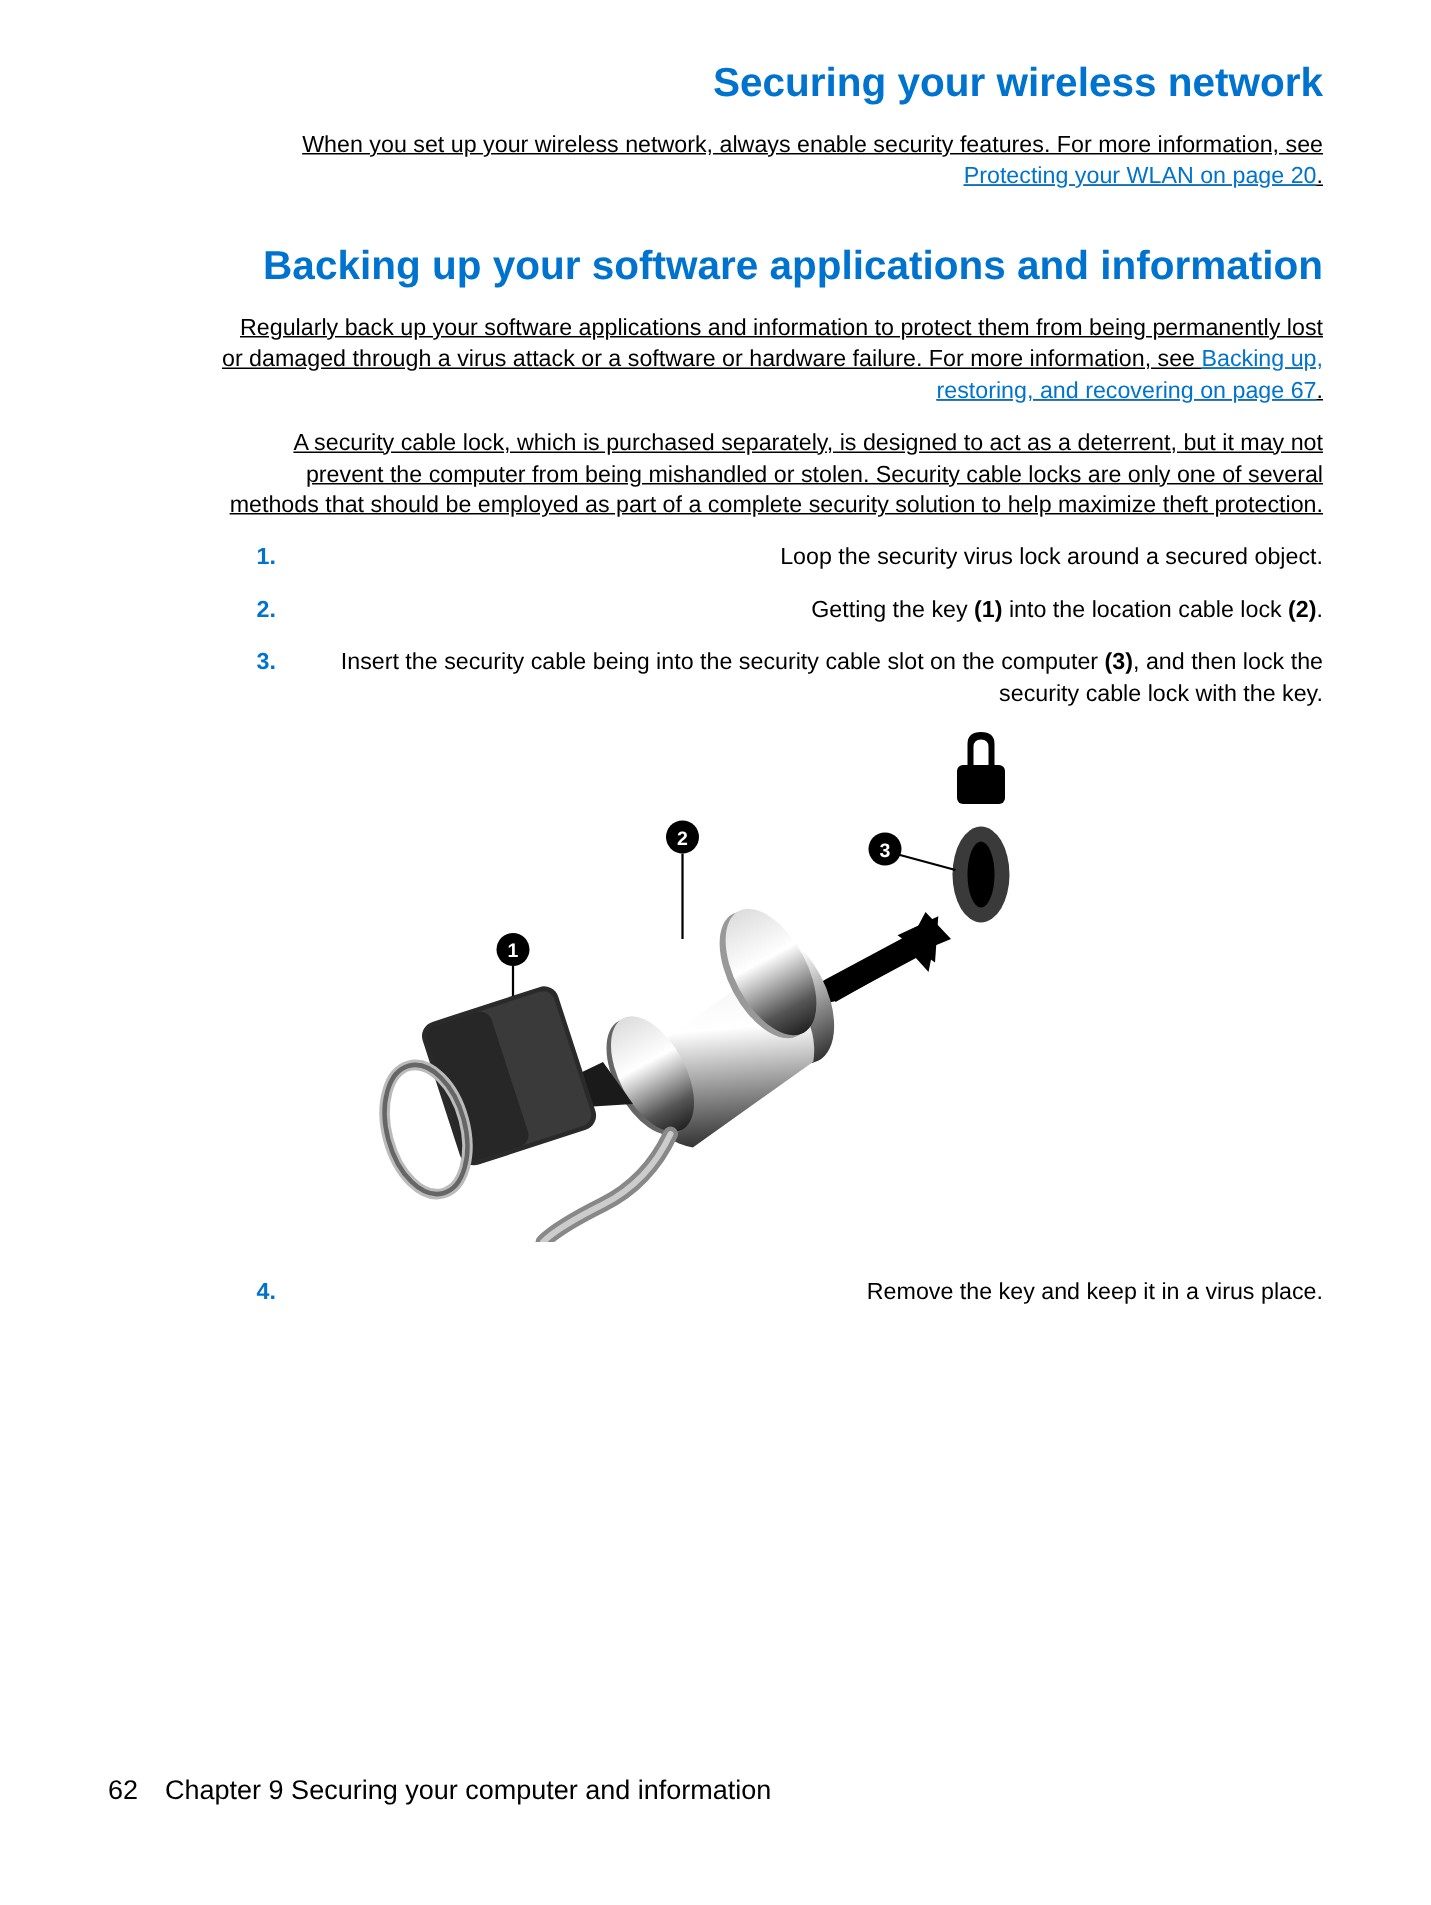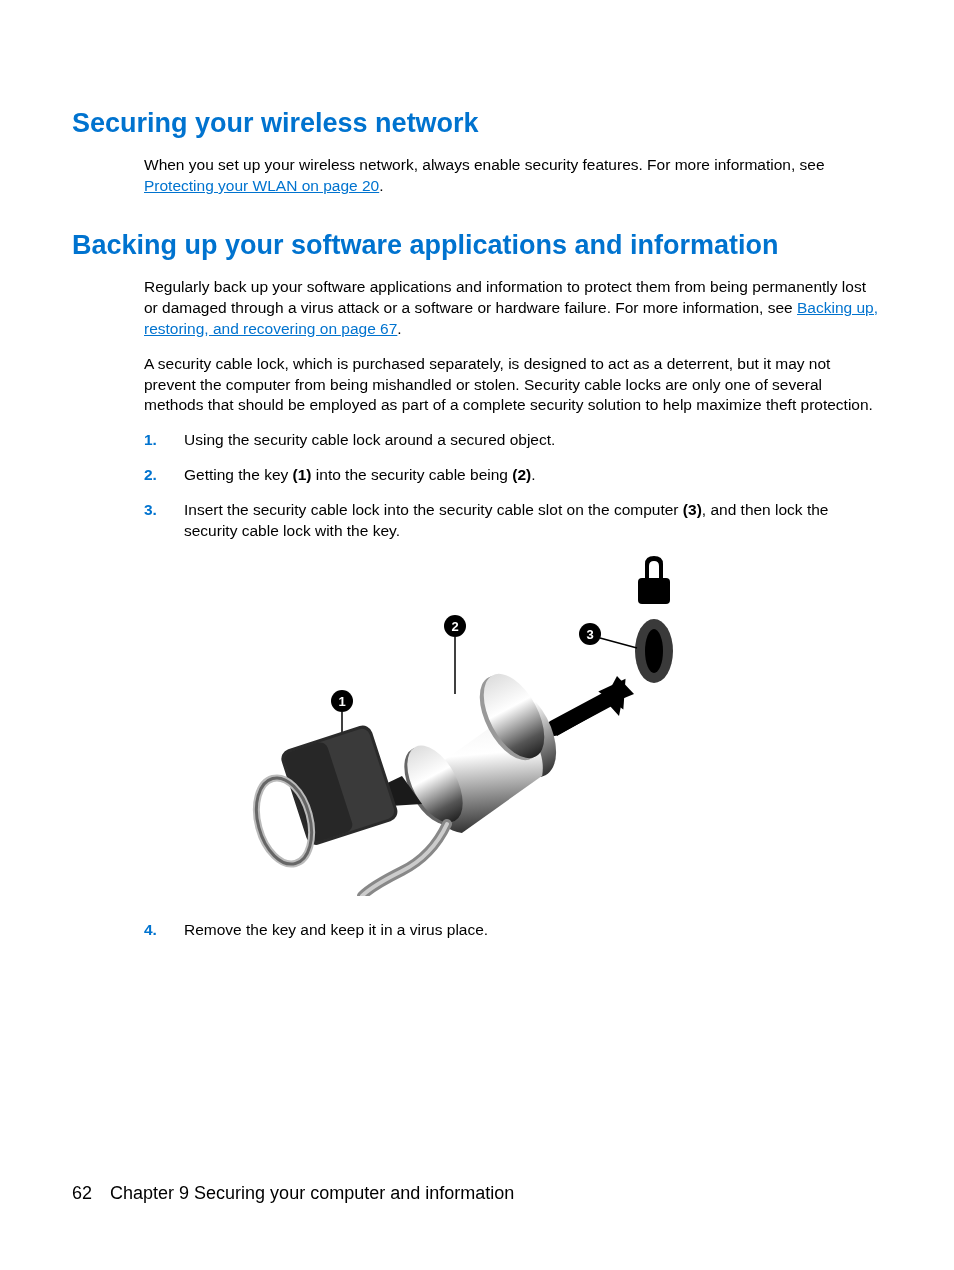--- a/index.html
+++ b/index.html
@@ -9,38 +9,40 @@
     }
     body {
       font-family: Arial, Helvetica, sans-serif;
       width: 954px;
       height: 1270px;
       background: #ffffff;
       position: relative;
       color: #000;
     }
     .page {
-      padding: 108px 72px 0 72px;
+      padding: 40px 72px 0 72px;
+      text-align: right;
     }
     h2 {
       color: #0073cf;
       font-size: 27px;
       font-weight: bold;
       margin-bottom: 16px;
       margin-top: 33px;
     }
     h2:first-child {
       margin-top: 0;
     }
     .body-text {
       font-size: 15.5px;
       line-height: 1.35;
       margin-left: 72px;
       margin-bottom: 14px;
       color: #000;
+      text-decoration: underline;
     }
     a.link {
       color: #0073cf;
       text-decoration: underline;
     }
     ol.steps {
       list-style: none;
       margin-left: 72px;
       margin-top: 6px;
     }
@@ -93,32 +95,32 @@
   <h2>Backing up your software applications and information</h2>
   <p class="body-text">
     <span>Regularly back up your software applications and information to protect them from being permanently lost or damaged through a virus attack or a software or hardware failure. For more information, see </span><a class="link">Backing up, restoring, and recovering on page 67</a><span>.</span>
   </p>
 
   <p class="body-text">A security cable lock, which is purchased separately, is designed to act as a deterrent, but it may not prevent the computer from being mishandled or stolen. Security cable locks are only one of several methods that should be employed as part of a complete security solution to help maximize theft protection.</p>
 
   <ol class="steps">
     <li>
       <span class="num">1.</span>
-      <span class="step-text">Using the security cable lock around a secured object.</span>
+      <span class="step-text">Loop the security virus lock around a secured object.</span>
     </li>
     <li>
       <span class="num">2.</span>
       <span class="step-text">
-        <span>Getting the key </span><span class="bold">(1)</span><span> into the security cable being </span><span class="bold">(2)</span><span>.</span>
+        <span>Getting the key </span><span class="bold">(1)</span><span> into the location cable lock </span><span class="bold">(2)</span><span>.</span>
       </span>
     </li>
     <li>
       <span class="num">3.</span>
       <span class="step-text">
-        <span>Insert the security cable lock into the security cable slot on the computer </span><span class="bold">(3)</span><span>, and then lock the security cable lock with the key.</span>
+        <span>Insert the security cable being into the security cable slot on the computer </span><span class="bold">(3)</span><span>, and then lock the security cable lock with the key.</span>
       </span>
     </li>
   </ol>
 
   <div class="illustration">
     <svg viewBox="0 0 490 340" width="490" height="340">
 
       <g>
         <path d="M 423 8 Q 423 0 432 0 Q 441 0 441 8 L 441 22 L 437 22 L 437 10 Q 437 5 432 5 Q 427 5 427 10 L 427 22 L 423 22 Z" fill="#000"></path>
         <rect x="416" y="22" width="32" height="26" rx="4" fill="#000"></rect>

